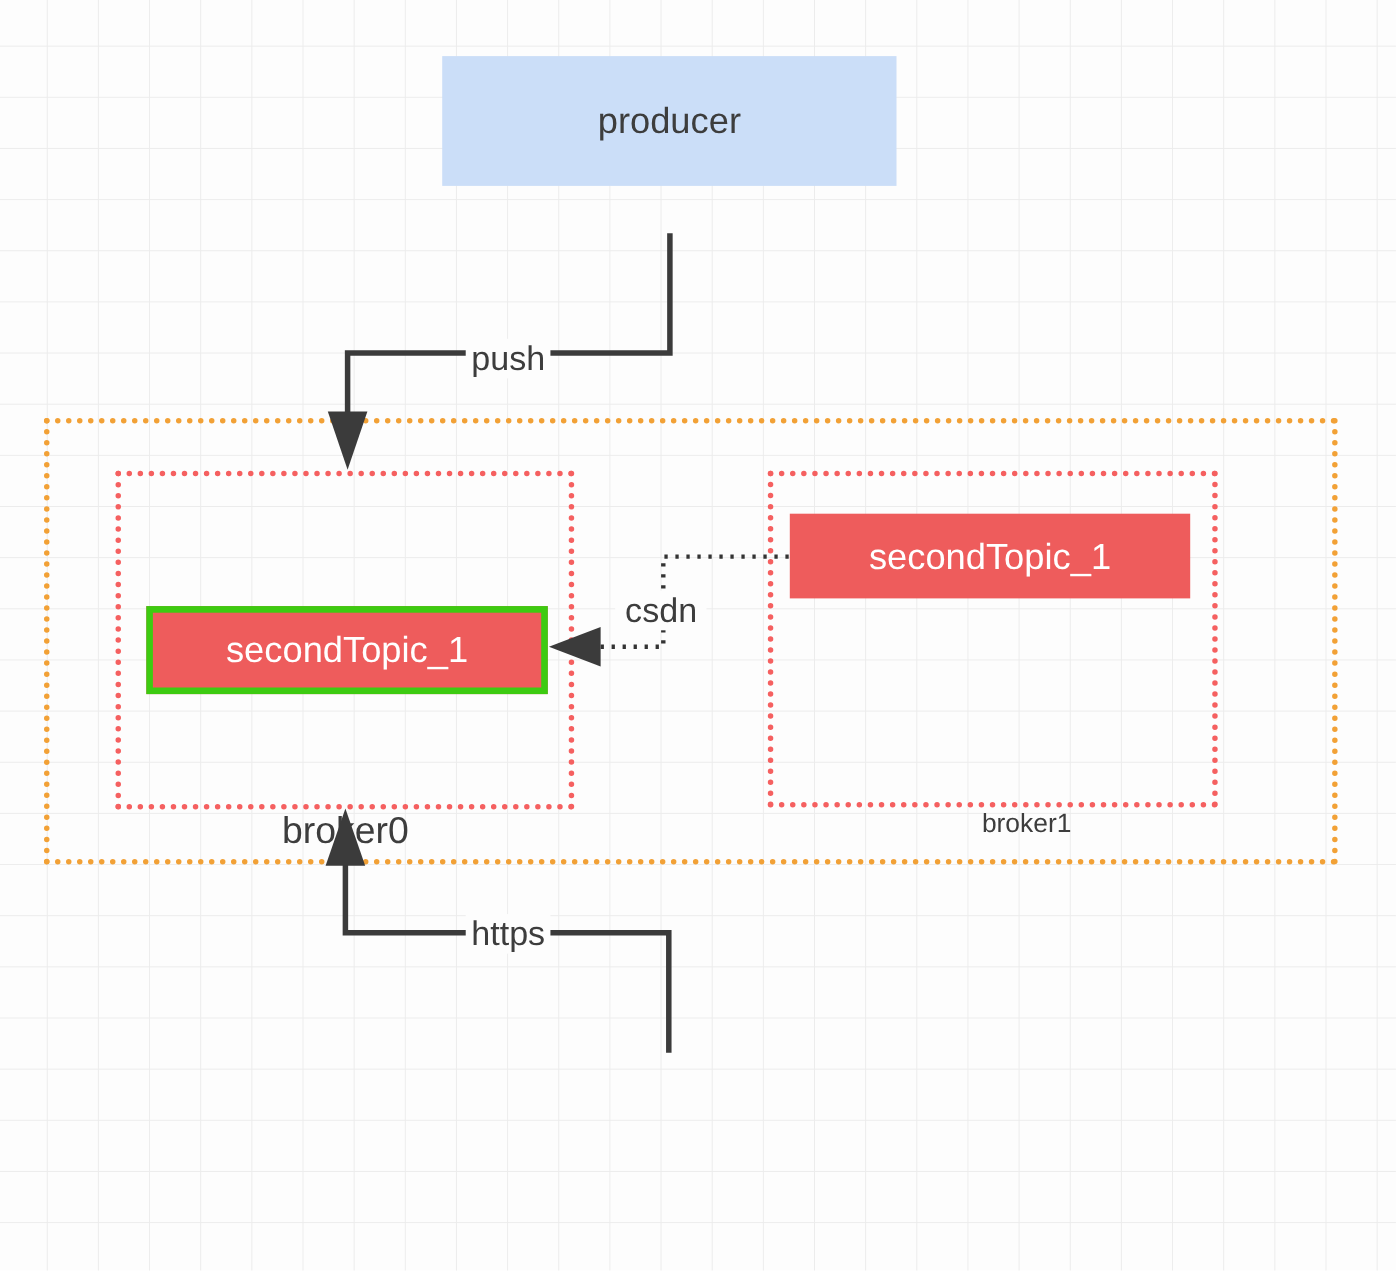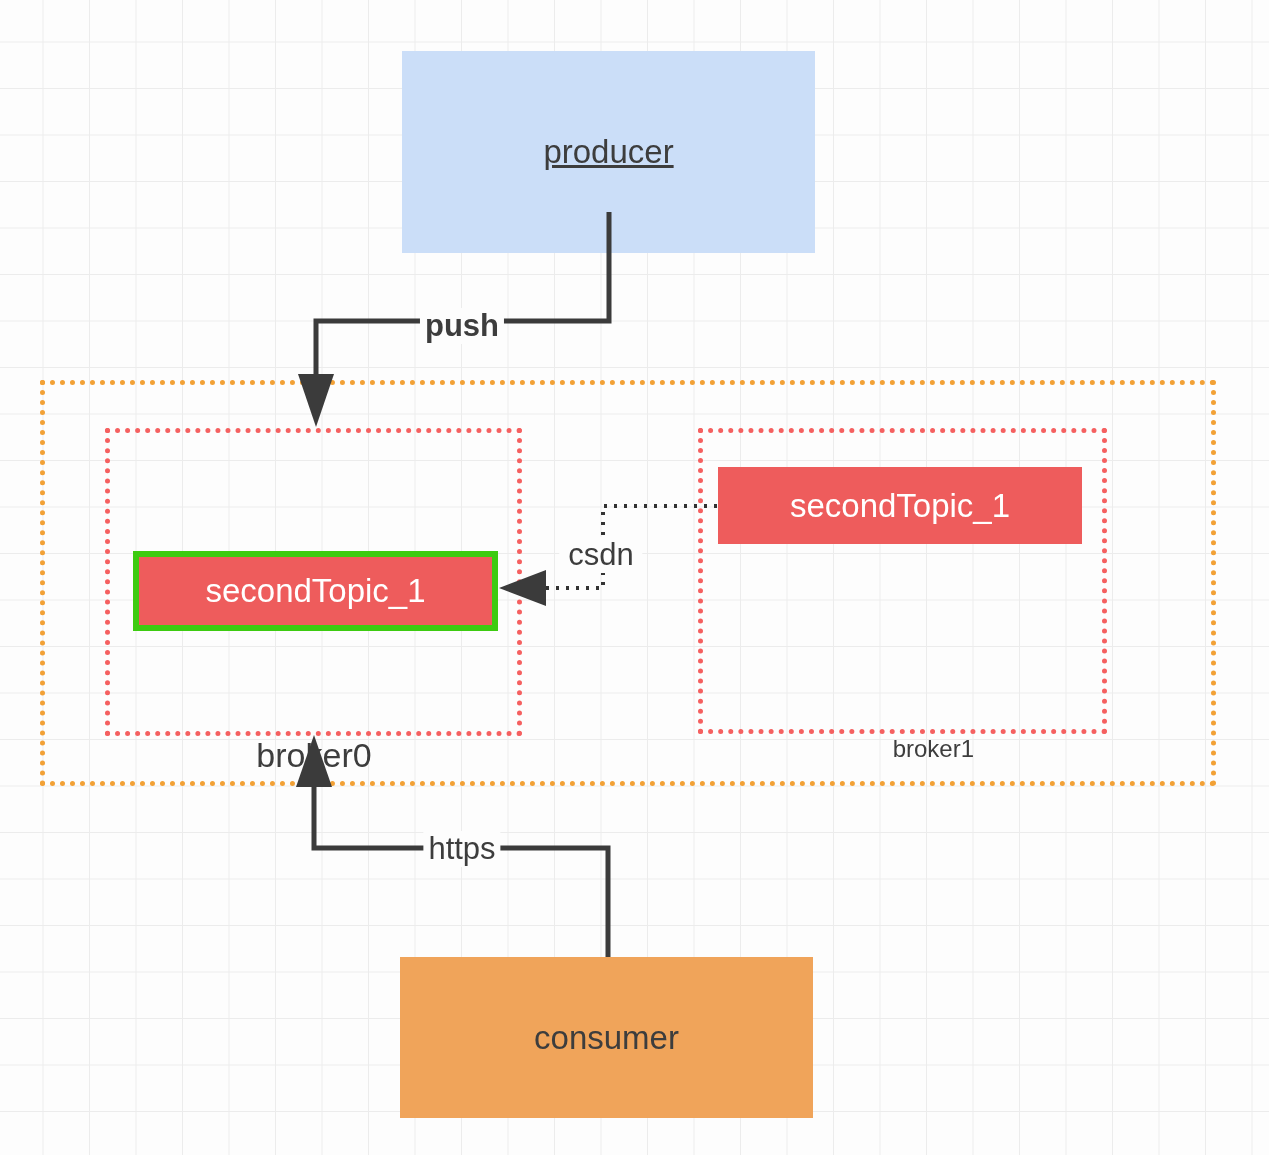--- a/index.html
+++ b/index.html
@@ -19,21 +19,21 @@
   }
   .node {
     position: absolute;
     display: flex;
     align-items: center;
     justify-content: center;
     box-sizing: border-box;
     white-space: nowrap;
   }
   
-  .producer  { left: 402px; top: 51px;  width: 413px; height: 202px; background: #cbdef8; font-size: 33px; text-decoration: underline; }
+  .producer  { left: 402px; top: 51px;  width: 413px; height: 118px; background: #cbdef8; font-size: 33px; }
   .consumer  { left: 400px; top: 957px; width: 413px; height: 161px; background: #f0a45a; font-size: 33px; }
   
   .partition { left: 40px;  top: 380px; width: 1176px; height: 406px; border: 5px dotted #f2a136; }
   .broker0   { left: 105px; top: 428px; width: 417px;  height: 308px; border: 5px dotted #f56060; }
   .broker1   { left: 698px; top: 428px; width: 409px;  height: 306px; border: 5px dotted #f56060; }
   
   .topic-leader {
     left: 133px; top: 551px; width: 365px; height: 80px;
     background: #ee5c5c; border: 6px solid #3dcb11;
     color: #ffffff; font-size: 33px;
@@ -50,21 +50,21 @@
   
   .edge-label {
     position: absolute;
     transform: translate(-50%, -50%);
     background: #fdfdfd;
     padding: 0 5px;
     font-size: 31px;
     z-index: 6;
     white-space: nowrap;
   }
-  .push-label { left: 462px; top: 326px; font-weight: bold; }
+  .push-label { left: 462px; top: 326px; }
   .pull-label { left: 462px; top: 849px; }
   .sync-label { left: 601px; top: 555px; padding: 0 9px; }
   
   .edges-svg {
     position: absolute; left: 0; top: 0;
     width: 1269px; height: 1155px;
     z-index: 5; pointer-events: none;
   }
   .edge-line   { fill: none; stroke: #3b3b3b; stroke-width: 5; }
   .edge-dotted { fill: none; stroke: #333333; stroke-width: 4; stroke-dasharray: 3 7; }
@@ -94,23 +94,20 @@
   </div>
 
   <div class="node topic-leader">
     <span>secondTopic_1</span>
   </div>
 
   <div class="node topic-follower">
     <span>secondTopic_1</span>
   </div>
 
-  <div class="node consumer">
-    <span>consumer</span>
-  </div>
 
   <svg class="edges-svg" viewBox="0 0 1269 1155" xmlns="http://www.w3.org/2000/svg">
 
     <polyline class="edge-line" points="609,212 609,321 316,321 316,378"></polyline>
     <polygon class="arrowhead" points="298,374 334,374 316,427"></polygon>
 
     <polyline class="edge-line" points="608,957 608,848 314,848 314,786"></polyline>
     <polygon class="arrowhead" points="296,787 332,787 314,735"></polygon>
 
     <polyline class="edge-dotted" points="717,506 603,506 603,588 546,588"></polyline>

